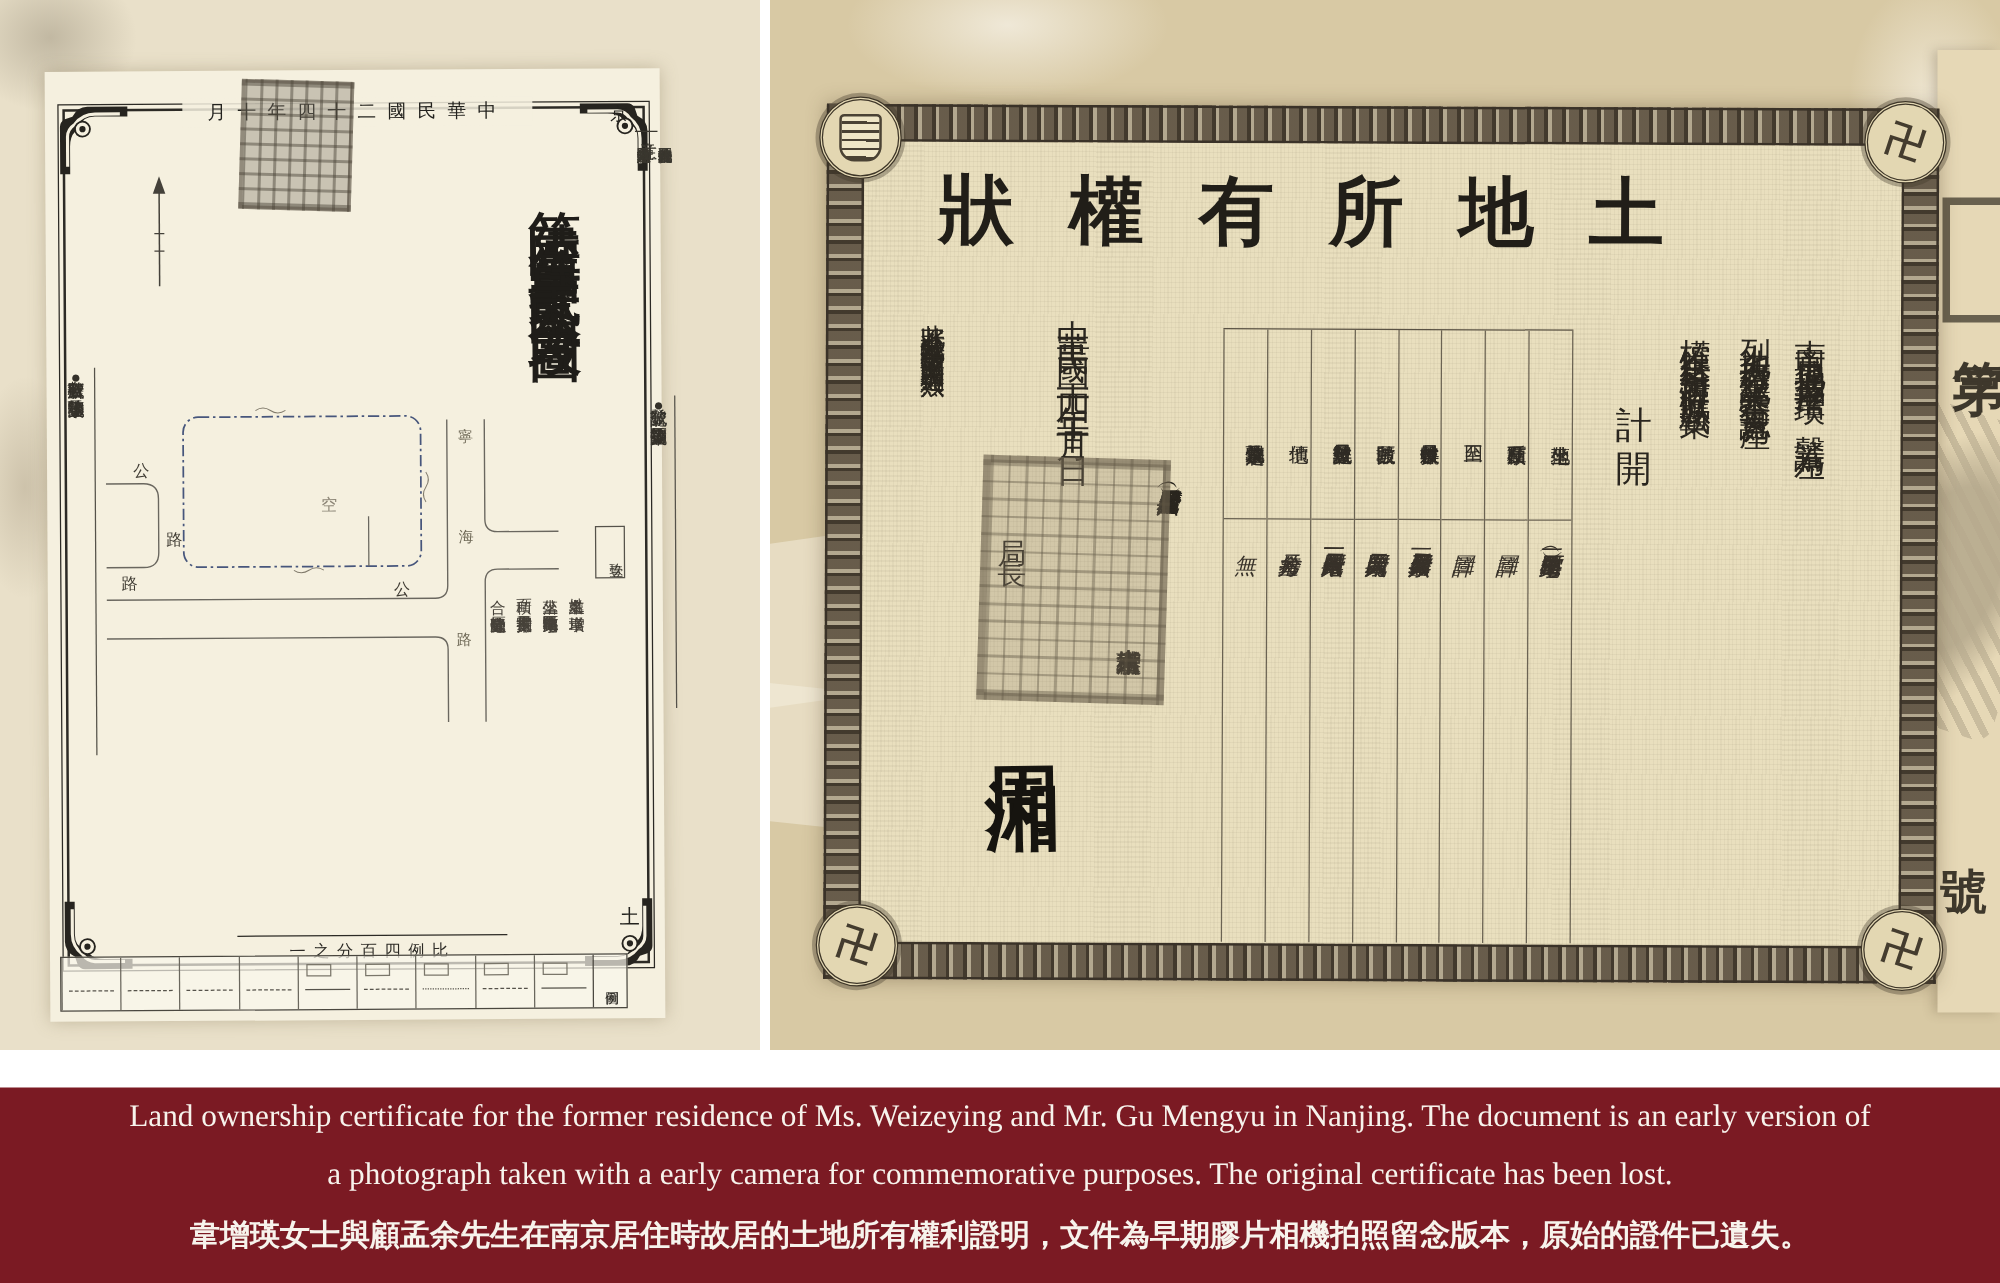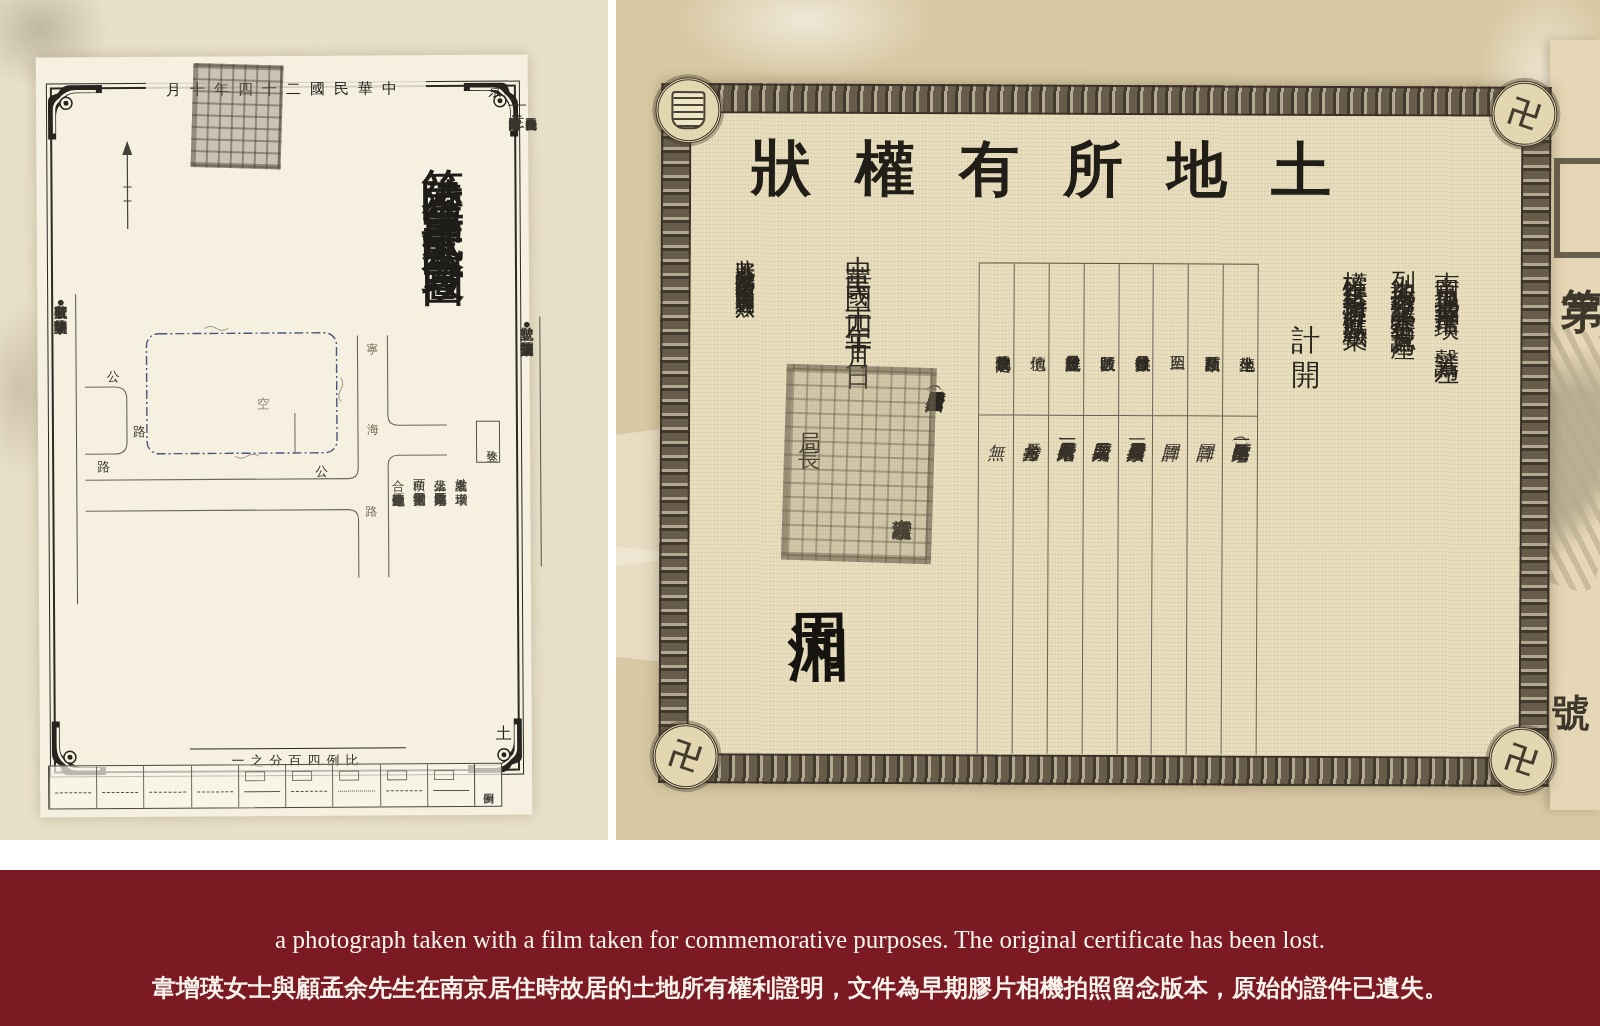--- a/index.html
+++ b/index.html
@@ -358,17 +358,18 @@
       <div class="rcol rdate" style="left:180px;top:150px;height:510px;">中華民國二十四年十月一日</div>
       <div class="rcol dir" style="left:134px;top:330px;height:130px;">局長</div>
       <div class="rcol sig" style="left:118px;top:482px;height:190px;">周湘</div>
       <div class="rcol warn" style="left:72px;top:160px;height:510px;">此狀不准分裁及轉移於非中國國籍人民違則無效</div>
 
       <div class="rseal"></div>
     </div>
   </div>
 
   <div class="caption" style="background: rgb(123, 26, 35);">
-    <div class="cap-line cap-en" style="top:56px;">a photograph taken with a film taken for commemorative purposes. The original certificate has been lost.</div>
+    <div class="cap-line cap-en" style="top:10px;">Land ownership certificate for the former residence of Ms. Weizeying and Mr. Gu Mengyu in Nanjing. The document is an early version of</div>
+    <div class="cap-line cap-en" style="top:56px;">a photograph taken with a early camera for commemorative purposes. The original certificate has been lost.</div>
     <div class="cap-line cap-zh" style="top:102px;font-family:Liberation Serif, serif;">韋增瑛女士與顧孟余先生在南京居住時故居的土地所有權利證明，文件為早期膠片相機拍照留念版本，原始的證件已遺失。</div>
   </div>
 
 </div>
 
 </body></html>

